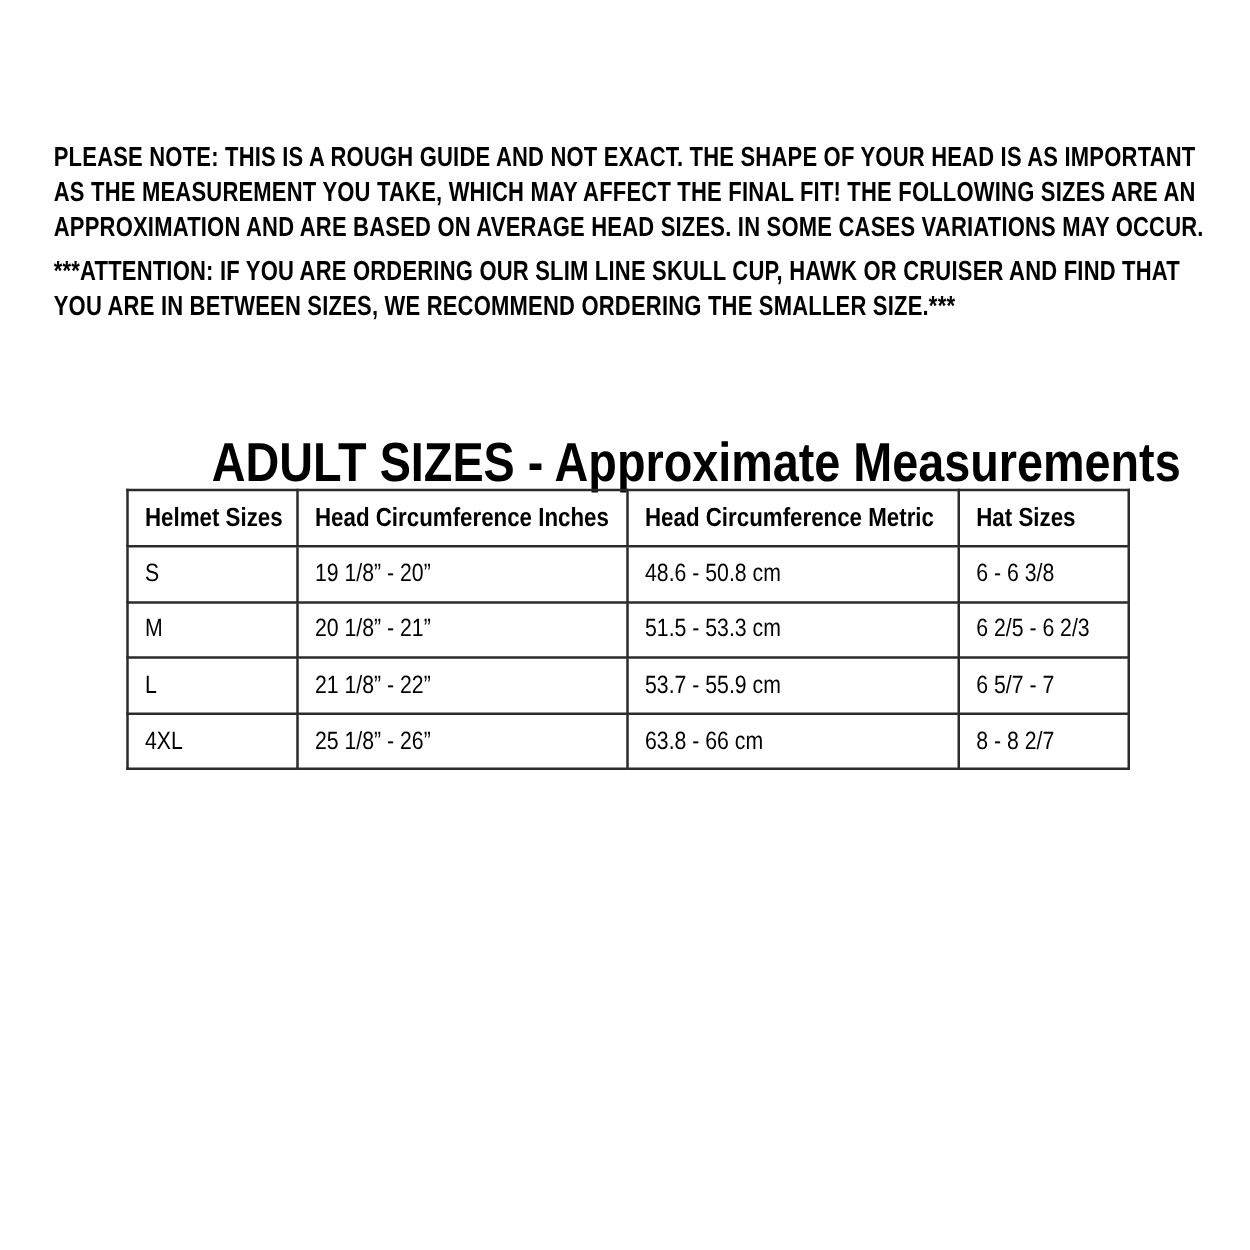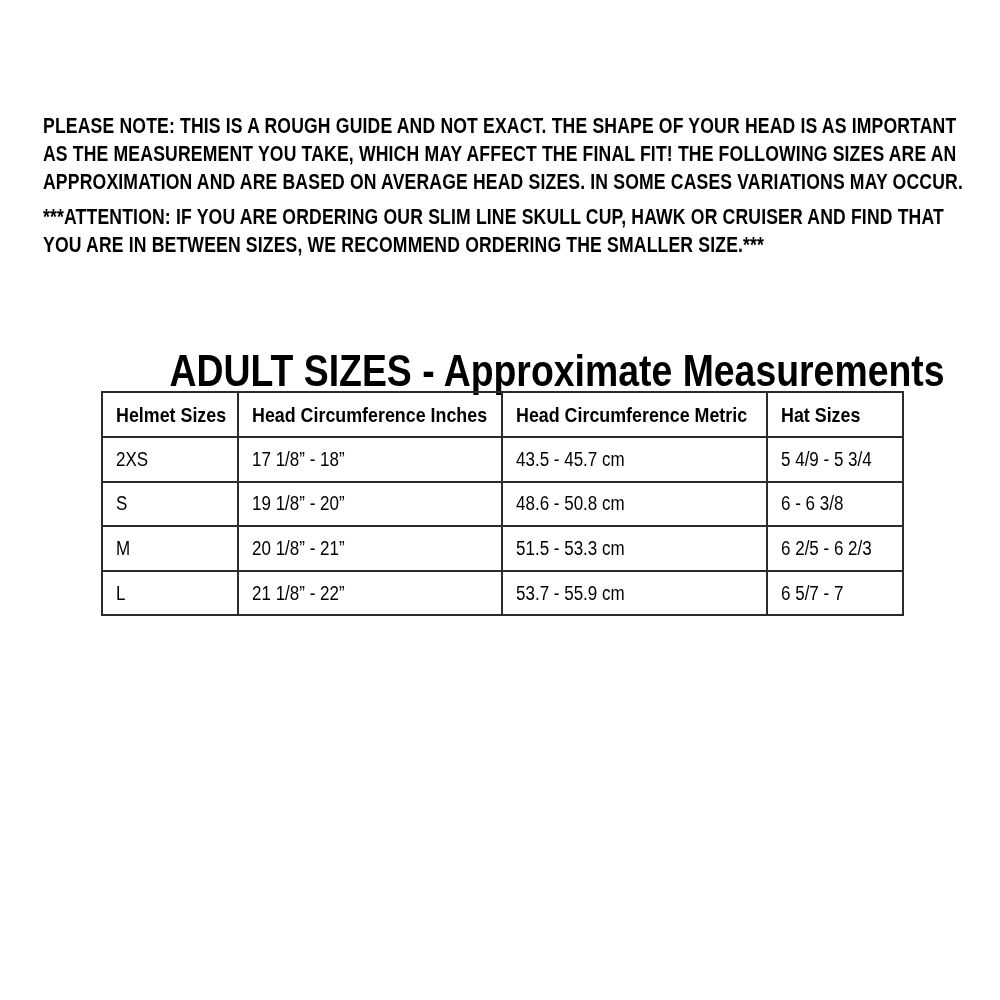--- a/index.html
+++ b/index.html
@@ -131,37 +131,37 @@
   <thead>
     <tr>
       <th><span class="cz">Helmet Sizes</span></th>
       <th><span class="cz">Head Circumference Inches</span></th>
       <th><span class="cz">Head Circumference Metric</span></th>
       <th><span class="cz">Hat Sizes</span></th>
     </tr>
   </thead>
   <tbody>
       <tr>
-        <td><span class="cz">2XS</span></td>
-        <td><span class="cz">17 1/8” - 18”</span></td>
-        <td><span class="cz">43.5 - 45.7 cm</span></td>
-        <td><span class="cz">5 4/9 - 5 3/4</span></td>
-      </tr>
-      <tr>
         <td><span class="cz">S</span></td>
         <td><span class="cz">19 1/8” - 20”</span></td>
         <td><span class="cz">48.6 - 50.8 cm</span></td>
         <td><span class="cz">6 - 6 3/8</span></td>
       </tr>
       <tr>
         <td><span class="cz">M</span></td>
         <td><span class="cz">20 1/8” - 21”</span></td>
         <td><span class="cz">51.5 - 53.3 cm</span></td>
         <td><span class="cz">6 2/5 - 6 2/3</span></td>
       </tr>
       <tr>
         <td><span class="cz">L</span></td>
         <td><span class="cz">21 1/8” - 22”</span></td>
         <td><span class="cz">53.7 - 55.9 cm</span></td>
         <td><span class="cz">6 5/7 - 7</span></td>
       </tr>
+      <tr>
+        <td><span class="cz">4XL</span></td>
+        <td><span class="cz">25 1/8” - 26”</span></td>
+        <td><span class="cz">63.8 - 66 cm</span></td>
+        <td><span class="cz">8 - 8 2/7</span></td>
+      </tr>
     </tbody>
 </table>
 
 </body></html>

